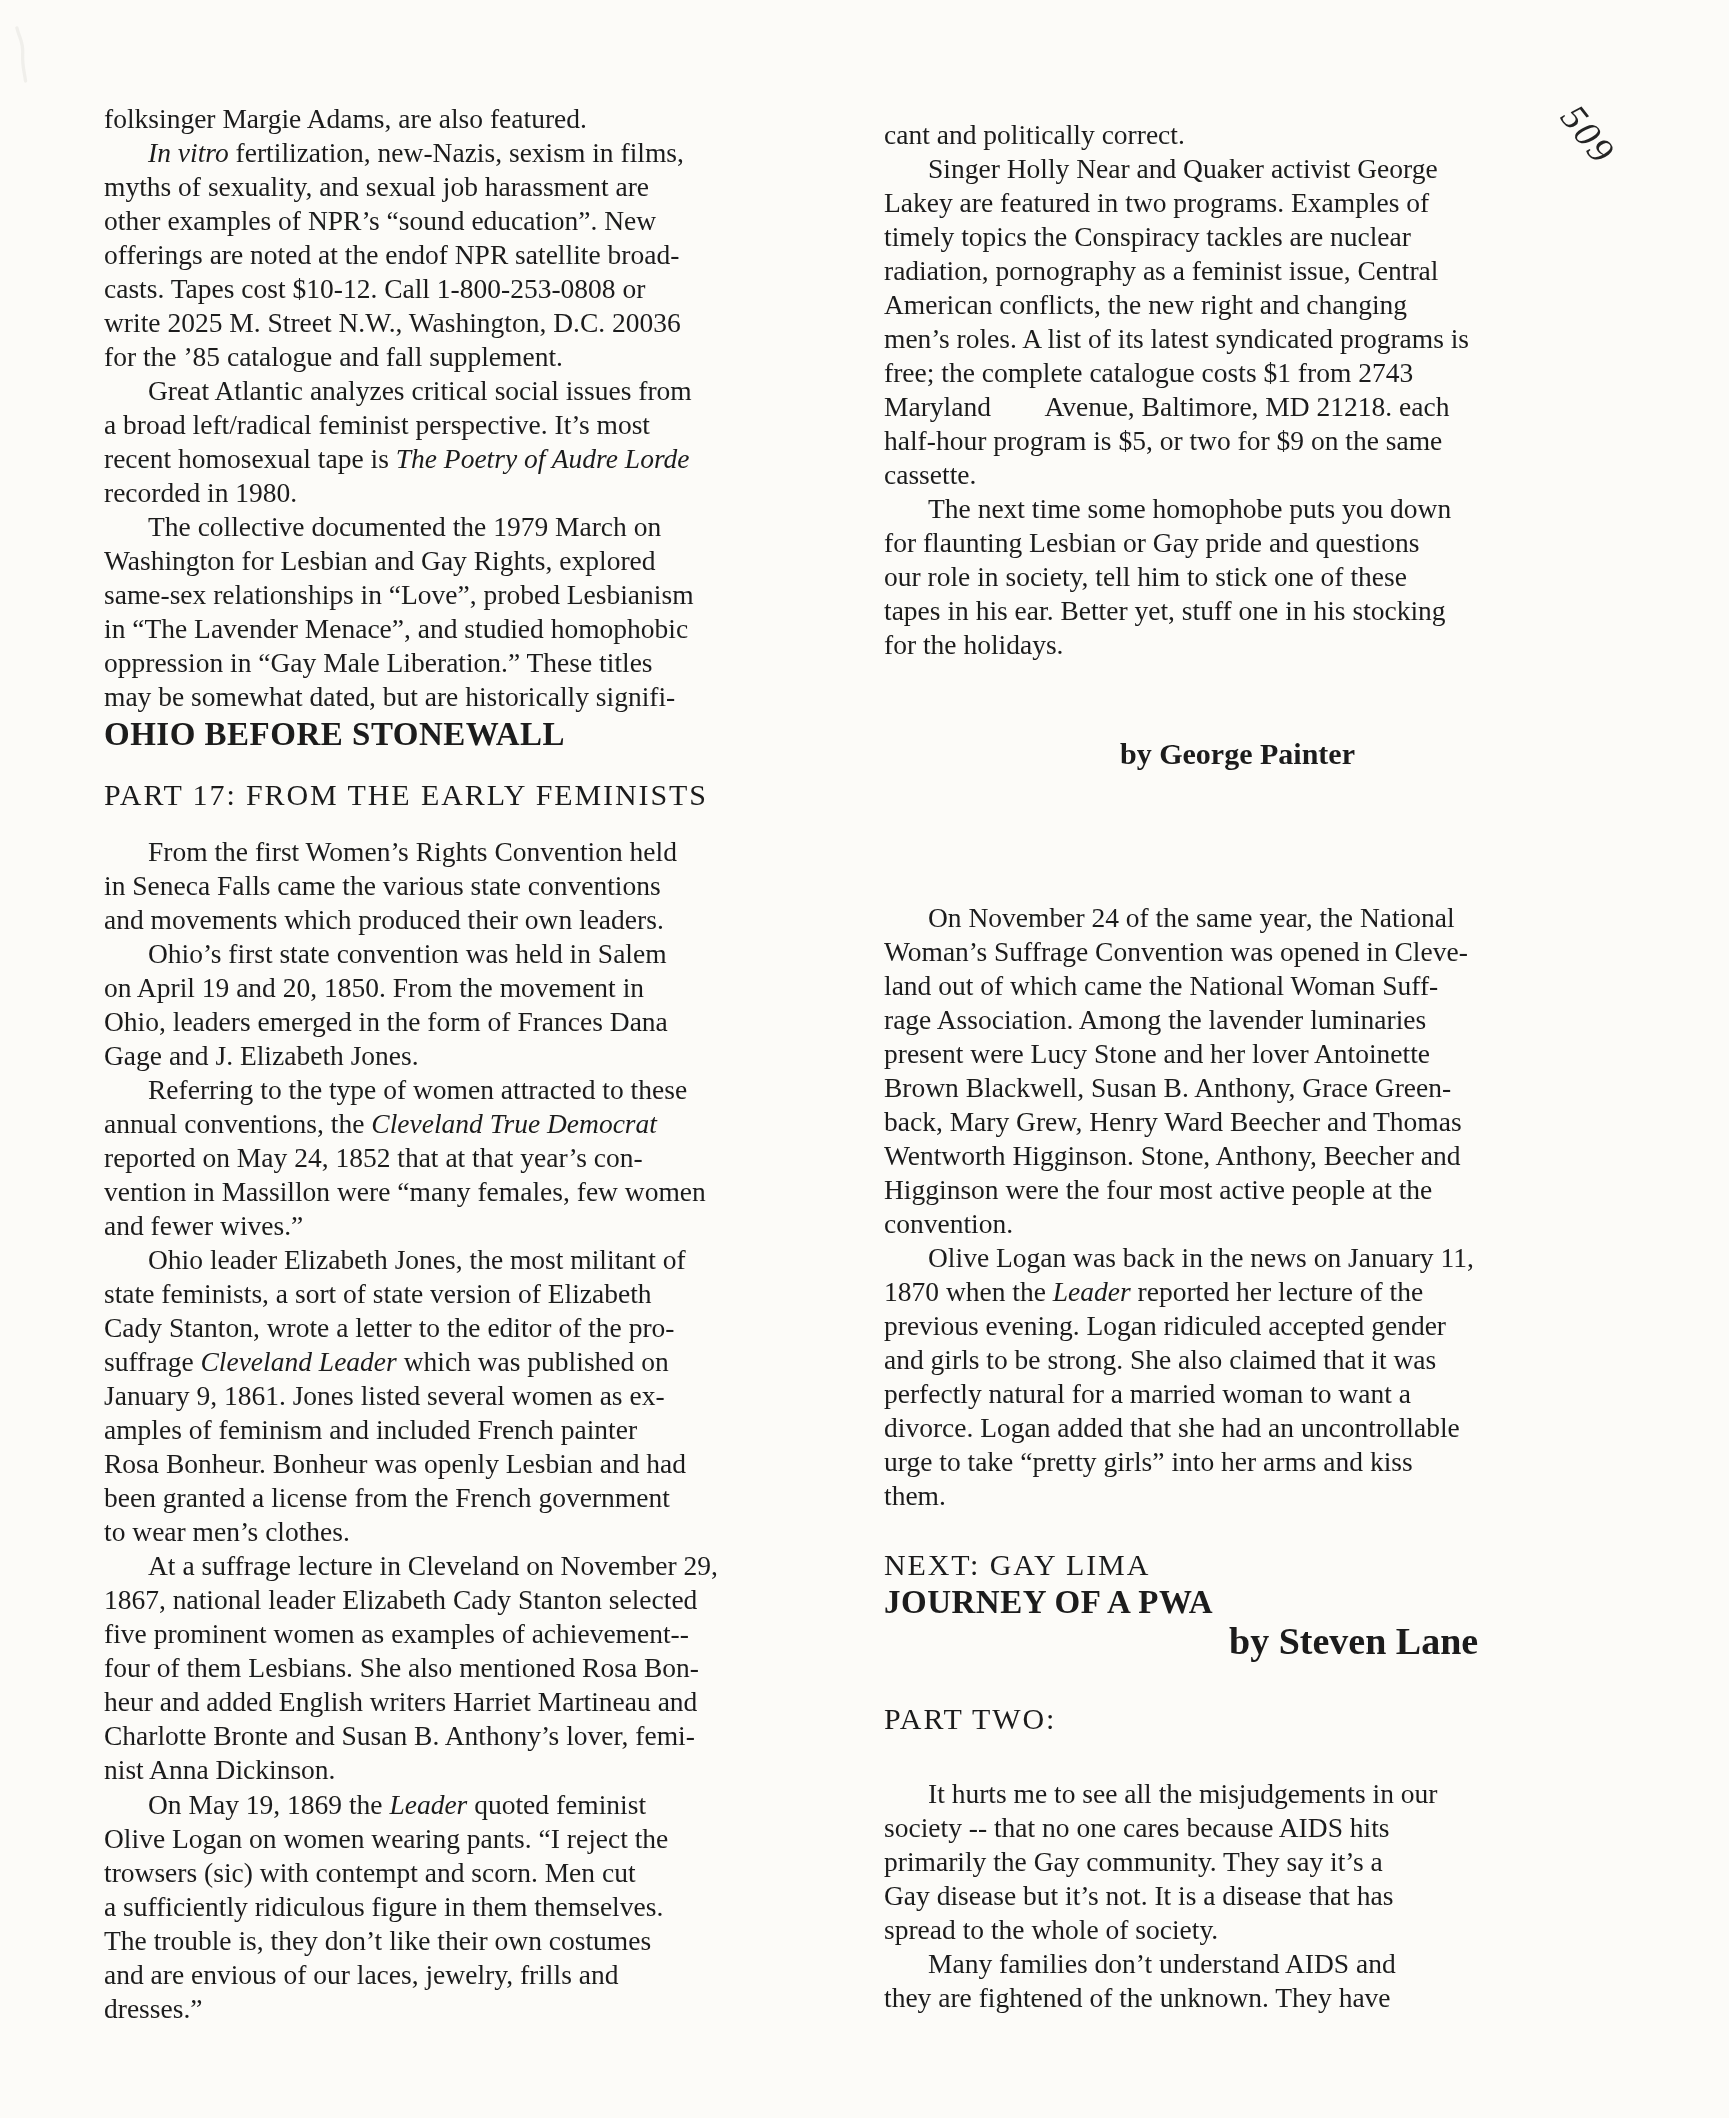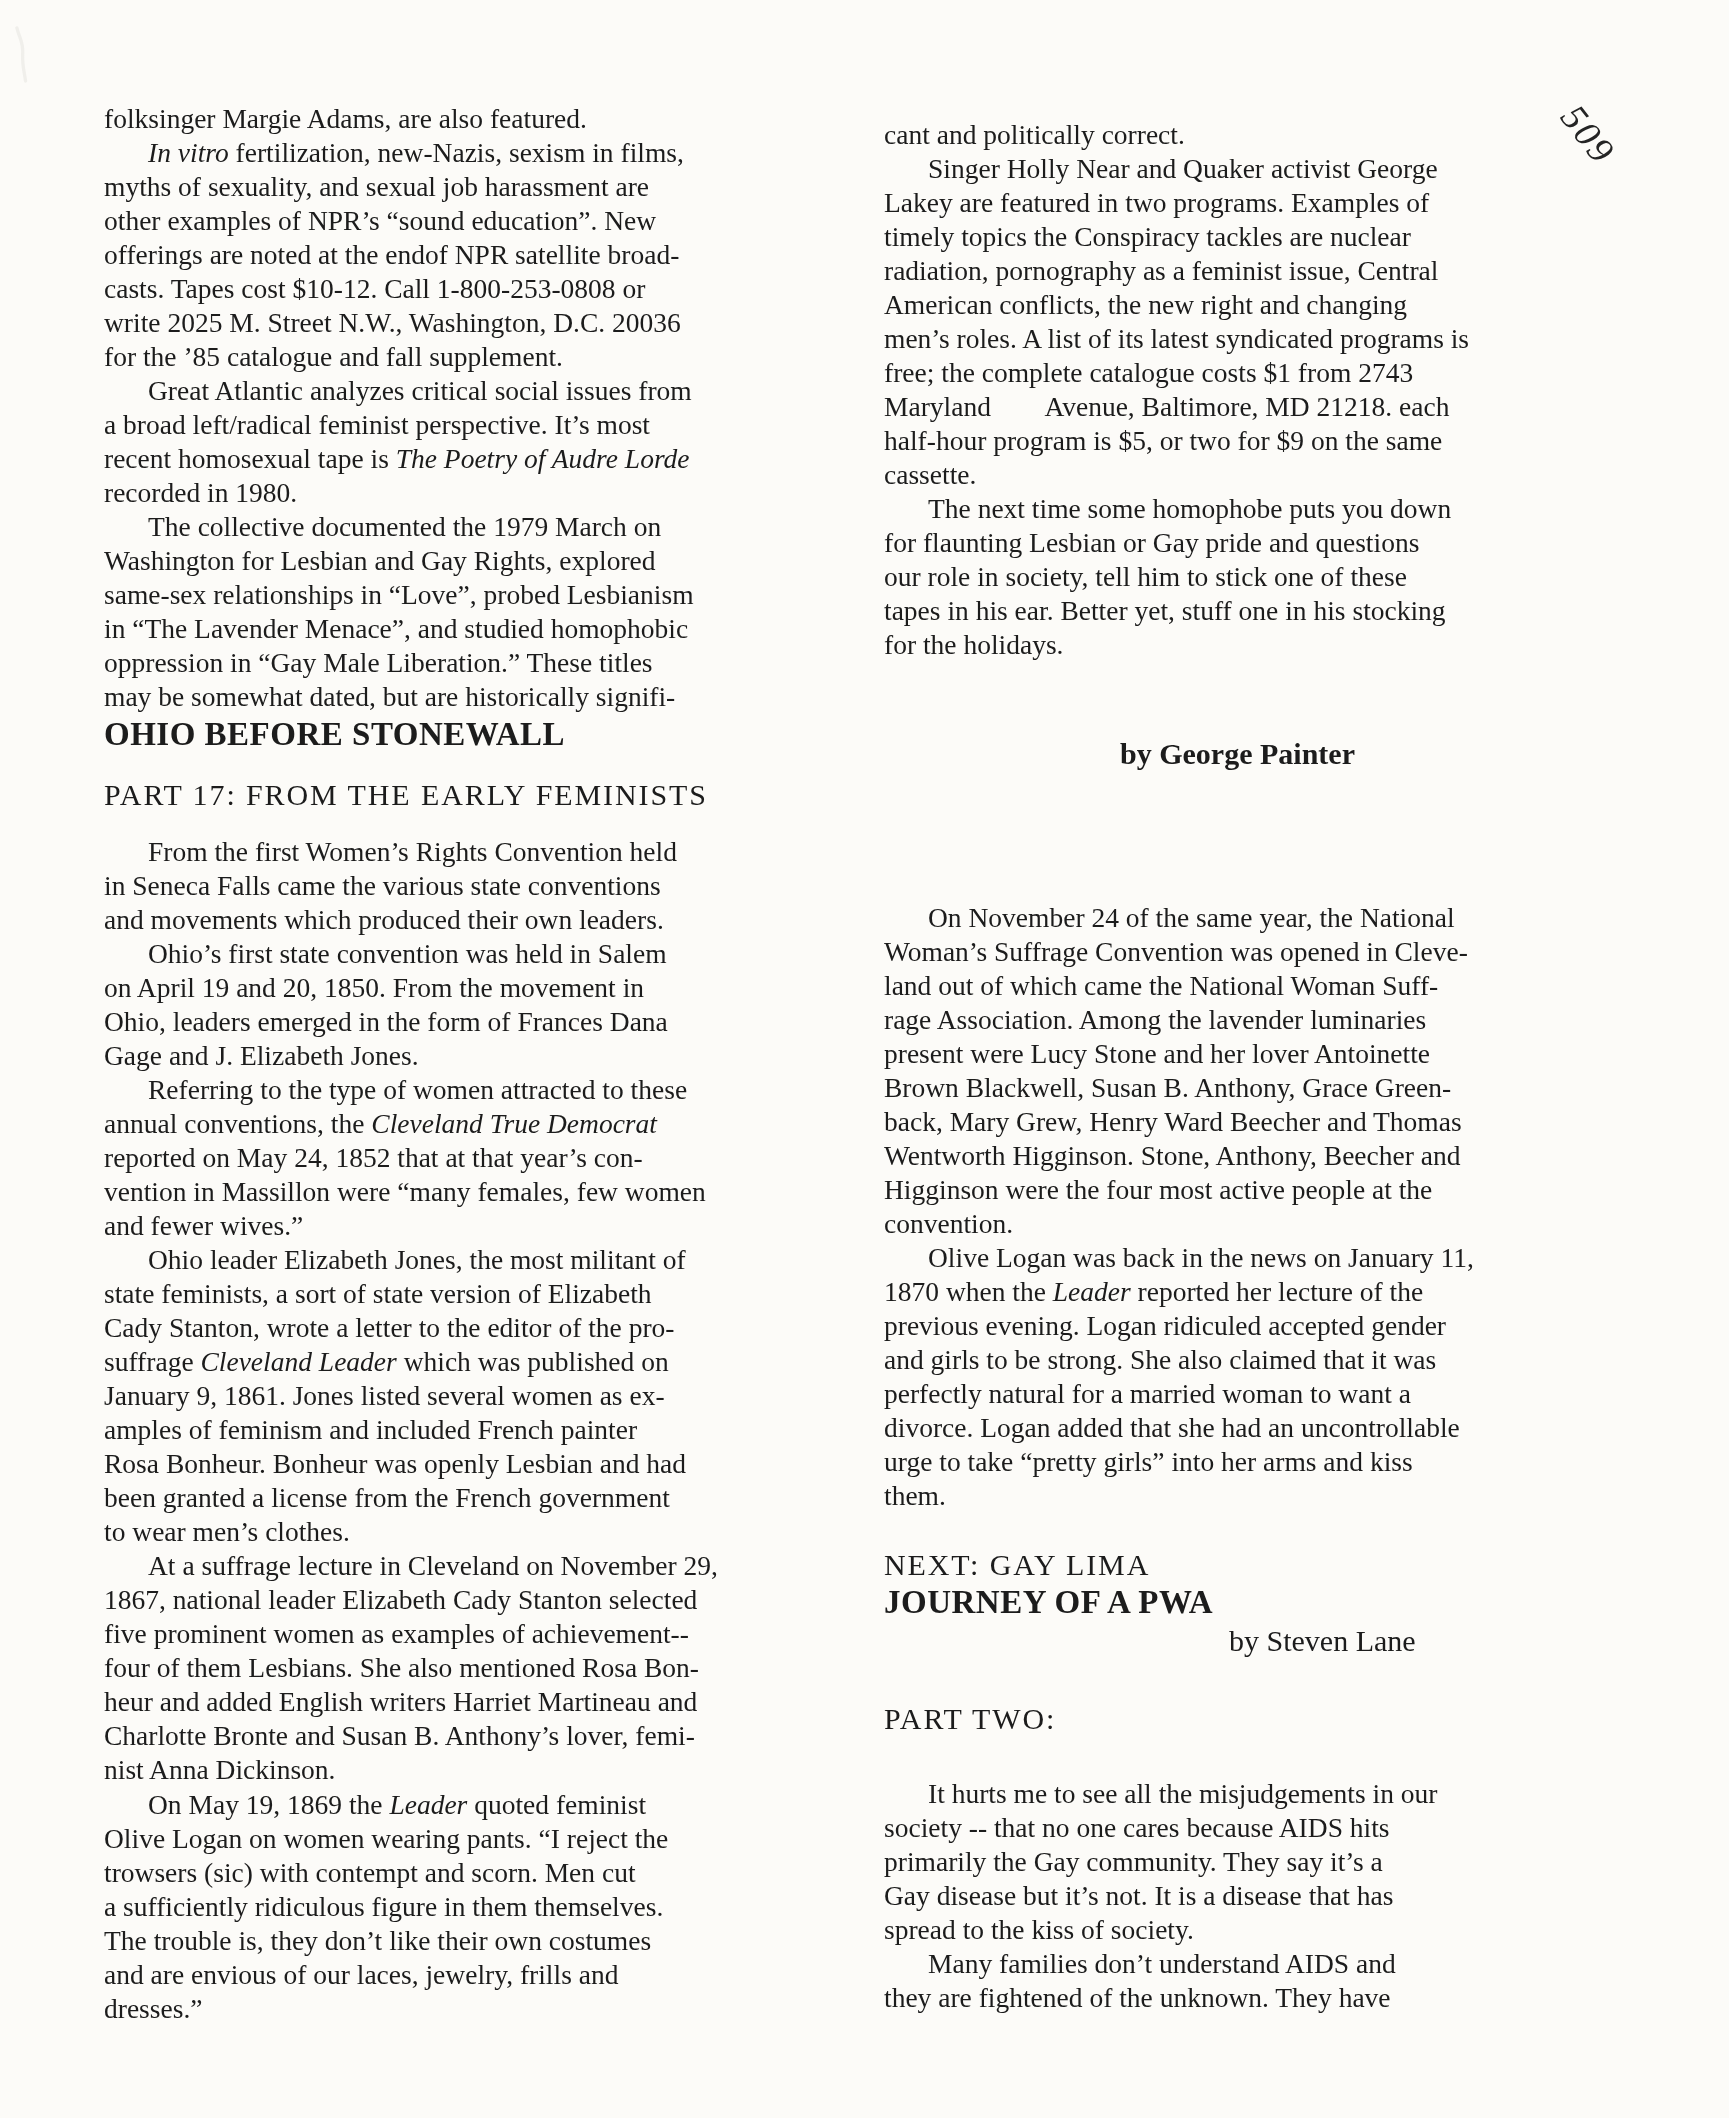--- a/index.html
+++ b/index.html
@@ -18,21 +18,21 @@
   .col-right { left: 884px; top: 118px; }
 
   .para { margin: 0; }
   .line { font-size: 27.5px; line-height: 34px; white-space: pre; }
   .indent { text-indent: 44px; }
   em { font-style: italic; }
 
   .h1 { font-weight: 700; font-size: 33px; line-height: 39px; letter-spacing: 0.5px; white-space: pre; }
   .h2 { font-weight: 400; font-size: 30px; line-height: 35px; letter-spacing: 1.9px; white-space: pre; }
   .center { text-align: center; font-weight: 700; font-size: 30px; line-height: 39px; white-space: pre; }
-  .offset-right { font-weight: 400; font-size: 30px; line-height: 38px; padding-left: 345px; white-space: pre; }
+  .offset-right { font-weight: 700; font-size: 38px; line-height: 38px; padding-left: 345px; white-space: pre; }
 
   .sp-sm  { margin-top: 1px; }
   .sp-md  { margin-top: 23px; }
   .sp-lg  { margin-top: 34px; }
   .sp-lg2 { margin-top: 41px; }
   .sp-xl  { margin-top: 72px; }
   .sp-xxl { margin-top: 128px; }
 
   .page-number {
     position: absolute;
@@ -187,21 +187,21 @@
       </div>
       <div class="h2 sp-lg">NEXT: GAY LIMA</div>
       <div class="h1 sp-sm">JOURNEY OF A PWA</div>
       <div class="offset-right">by Steven Lane</div>
       <div class="h2 sp-lg2">PART TWO:</div>
       <div class="para sp-lg2">
         <div class="line indent">It hurts me to see all the misjudgements in our</div>
         <div class="line">society -- that no one cares because AIDS hits</div>
         <div class="line">primarily the Gay community. They say it’s a</div>
         <div class="line">Gay disease but it’s not. It is a disease that has</div>
-        <div class="line">spread to the kiss of society.</div>
+        <div class="line">spread to the whole of society.</div>
       </div>
       <div class="para">
         <div class="line indent">Many families don’t understand AIDS and</div>
         <div class="line">they are fightened of the unknown. They have</div>
       </div>
     </div>
 </div>
 
 
 </body></html>

